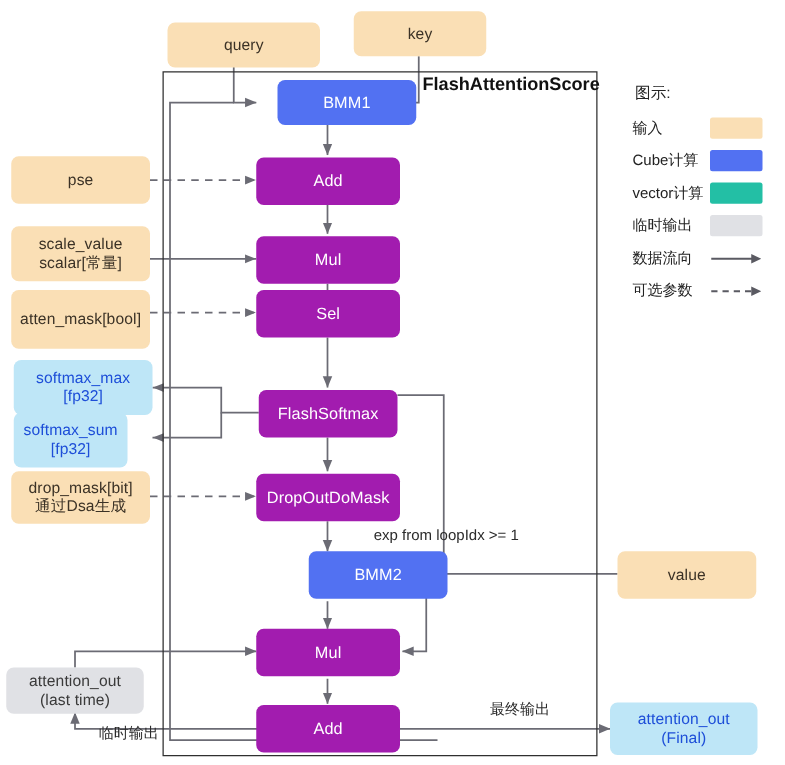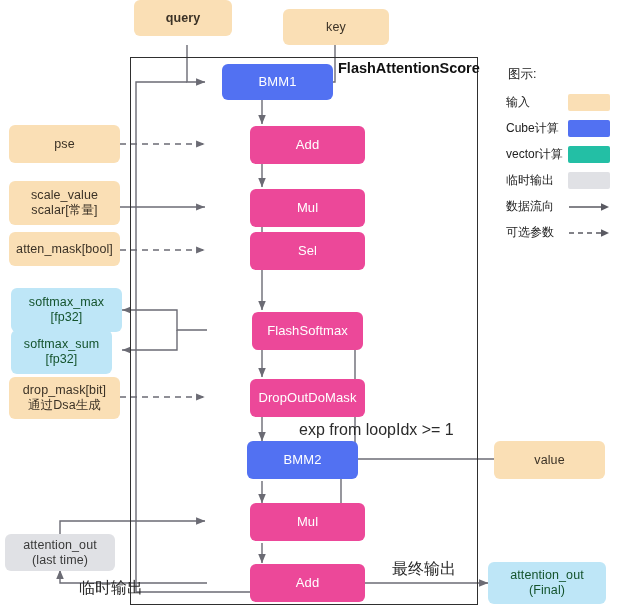--- a/index.html
+++ b/index.html
@@ -27,42 +27,42 @@
     display:flex;
     align-items:center;
     justify-content:center;
     text-align:center;
     line-height:1.18;
     white-space:pre-line;
     letter-spacing:0.1px;
   }
   .n-input{background:#FADFB5;color:#3b3226;font-size:12.5px;}
   .n-cube{background:#5271F2;color:#ffffff;font-size:13px;}
-  .n-vector{background:#ec4899;color:#ffffff;font-size:13px;margin-left:45px;}
+  .n-vector{background:#a21caf;color:#ffffff;font-size:13px;}
   .n-temp{background:#E0E1E5;color:#3a3a3a;font-size:12.5px;}
-  .n-output{background:#BEE6F7;color:#14532d;font-size:12.5px;}
+  .n-output{background:#BEE6F7;color:#1d4ed8;font-size:12.5px;}
 
   .container-box{
     position:absolute;
     left:130px;top:57px;
     width:348px;height:548px;
     border:1.6px solid #2f2f2f;
     box-sizing:border-box;
     background:transparent;
   }
   .title{
     position:absolute;
     font-weight:bold;
     font-size:14.5px;
     color:#111111;
     white-space:nowrap;
   }
   .edge-label{
     position:absolute;
-    font-size:16px;
+    font-size:12px;
     color:#2b2b2b;
     white-space:nowrap;
   }
 
   
   .legend{
     position:absolute;
     left:506px;top:66px;
     width:118px;
   }
@@ -140,41 +140,41 @@
 
       <path d="M207,583 L60,583 L60,570" marker-end="url(#ah)"></path>
 
       <path d="M318,583 L488,583" marker-end="url(#ah)"></path>
     </g>
   </svg>
 
   <div class="container-box"></div>
   <div class="title" style="left:338px;top:60px;">FlashAttentionScore</div>
 
-  <div class="node n-input" style="left:134px;top:0;width:98px;height:36px;font-weight:bold;">query</div>
+  <div class="node n-input" style="left:134px;top:18px;width:122px;height:36px;">query</div>
   <div class="node n-input" style="left:283px;top:9px;width:106px;height:36px;">key</div>
 
   <div class="node n-cube" style="left:222px;top:64px;width:111px;height:36px;">BMM1</div>
   <div class="node n-vector" style="left:205px;top:126px;width:115px;height:38px;">Add</div>
   <div class="node n-vector" style="left:205px;top:189px;width:115px;height:38px;">Mul</div>
   <div class="node n-vector" style="left:205px;top:232px;width:115px;height:38px;">Sel</div>
   <div class="node n-vector" style="left:207px;top:312px;width:111px;height:38px;">FlashSoftmax</div>
   <div class="node n-vector" style="left:205px;top:379px;width:115px;height:38px;">DropOutDoMask</div>
   <div class="node n-cube" style="left:207px;top:441px;width:111px;height:38px;margin-left:40px;">BMM2</div>
   <div class="node n-vector" style="left:205px;top:503px;width:115px;height:38px;">Mul</div>
   <div class="node n-vector" style="left:205px;top:564px;width:115px;height:38px;">Add</div>
 
   <div class="node n-input" style="left:9px;top:125px;width:111px;height:38px;">pse</div>
   <div class="node n-input" style="left:9px;top:181px;width:111px;height:44px;">scale_value
 scalar[常量]</div>
-  <div class="node n-input" style="left:9px;top:232px;width:111px;height:34px;">atten_mask[bool]</div>
+  <div class="node n-input" style="left:9px;top:232px;width:111px;height:47px;">atten_mask[bool]</div>
 
   <div class="node n-output" style="left:11px;top:288px;width:111px;height:44px;">softmax_max
 [fp32]</div>
-  <div class="node n-output" style="left:11px;top:330px;width:101px;height:44px;">softmax_sum
+  <div class="node n-output" style="left:11px;top:330px;width:91px;height:44px;">softmax_sum
 [fp32]</div>
   <div class="node n-input" style="left:9px;top:377px;width:111px;height:42px;">drop_mask[bit]
 通过Dsa生成</div>
 
   <div class="node n-temp" style="left:5px;top:534px;width:110px;height:37px;">attention_out
 (last time)</div>
 
   <div class="node n-input" style="left:494px;top:441px;width:111px;height:38px;">value</div>
   <div class="node n-output" style="left:488px;top:562px;width:118px;height:42px;">attention_out
 (Final)</div>

